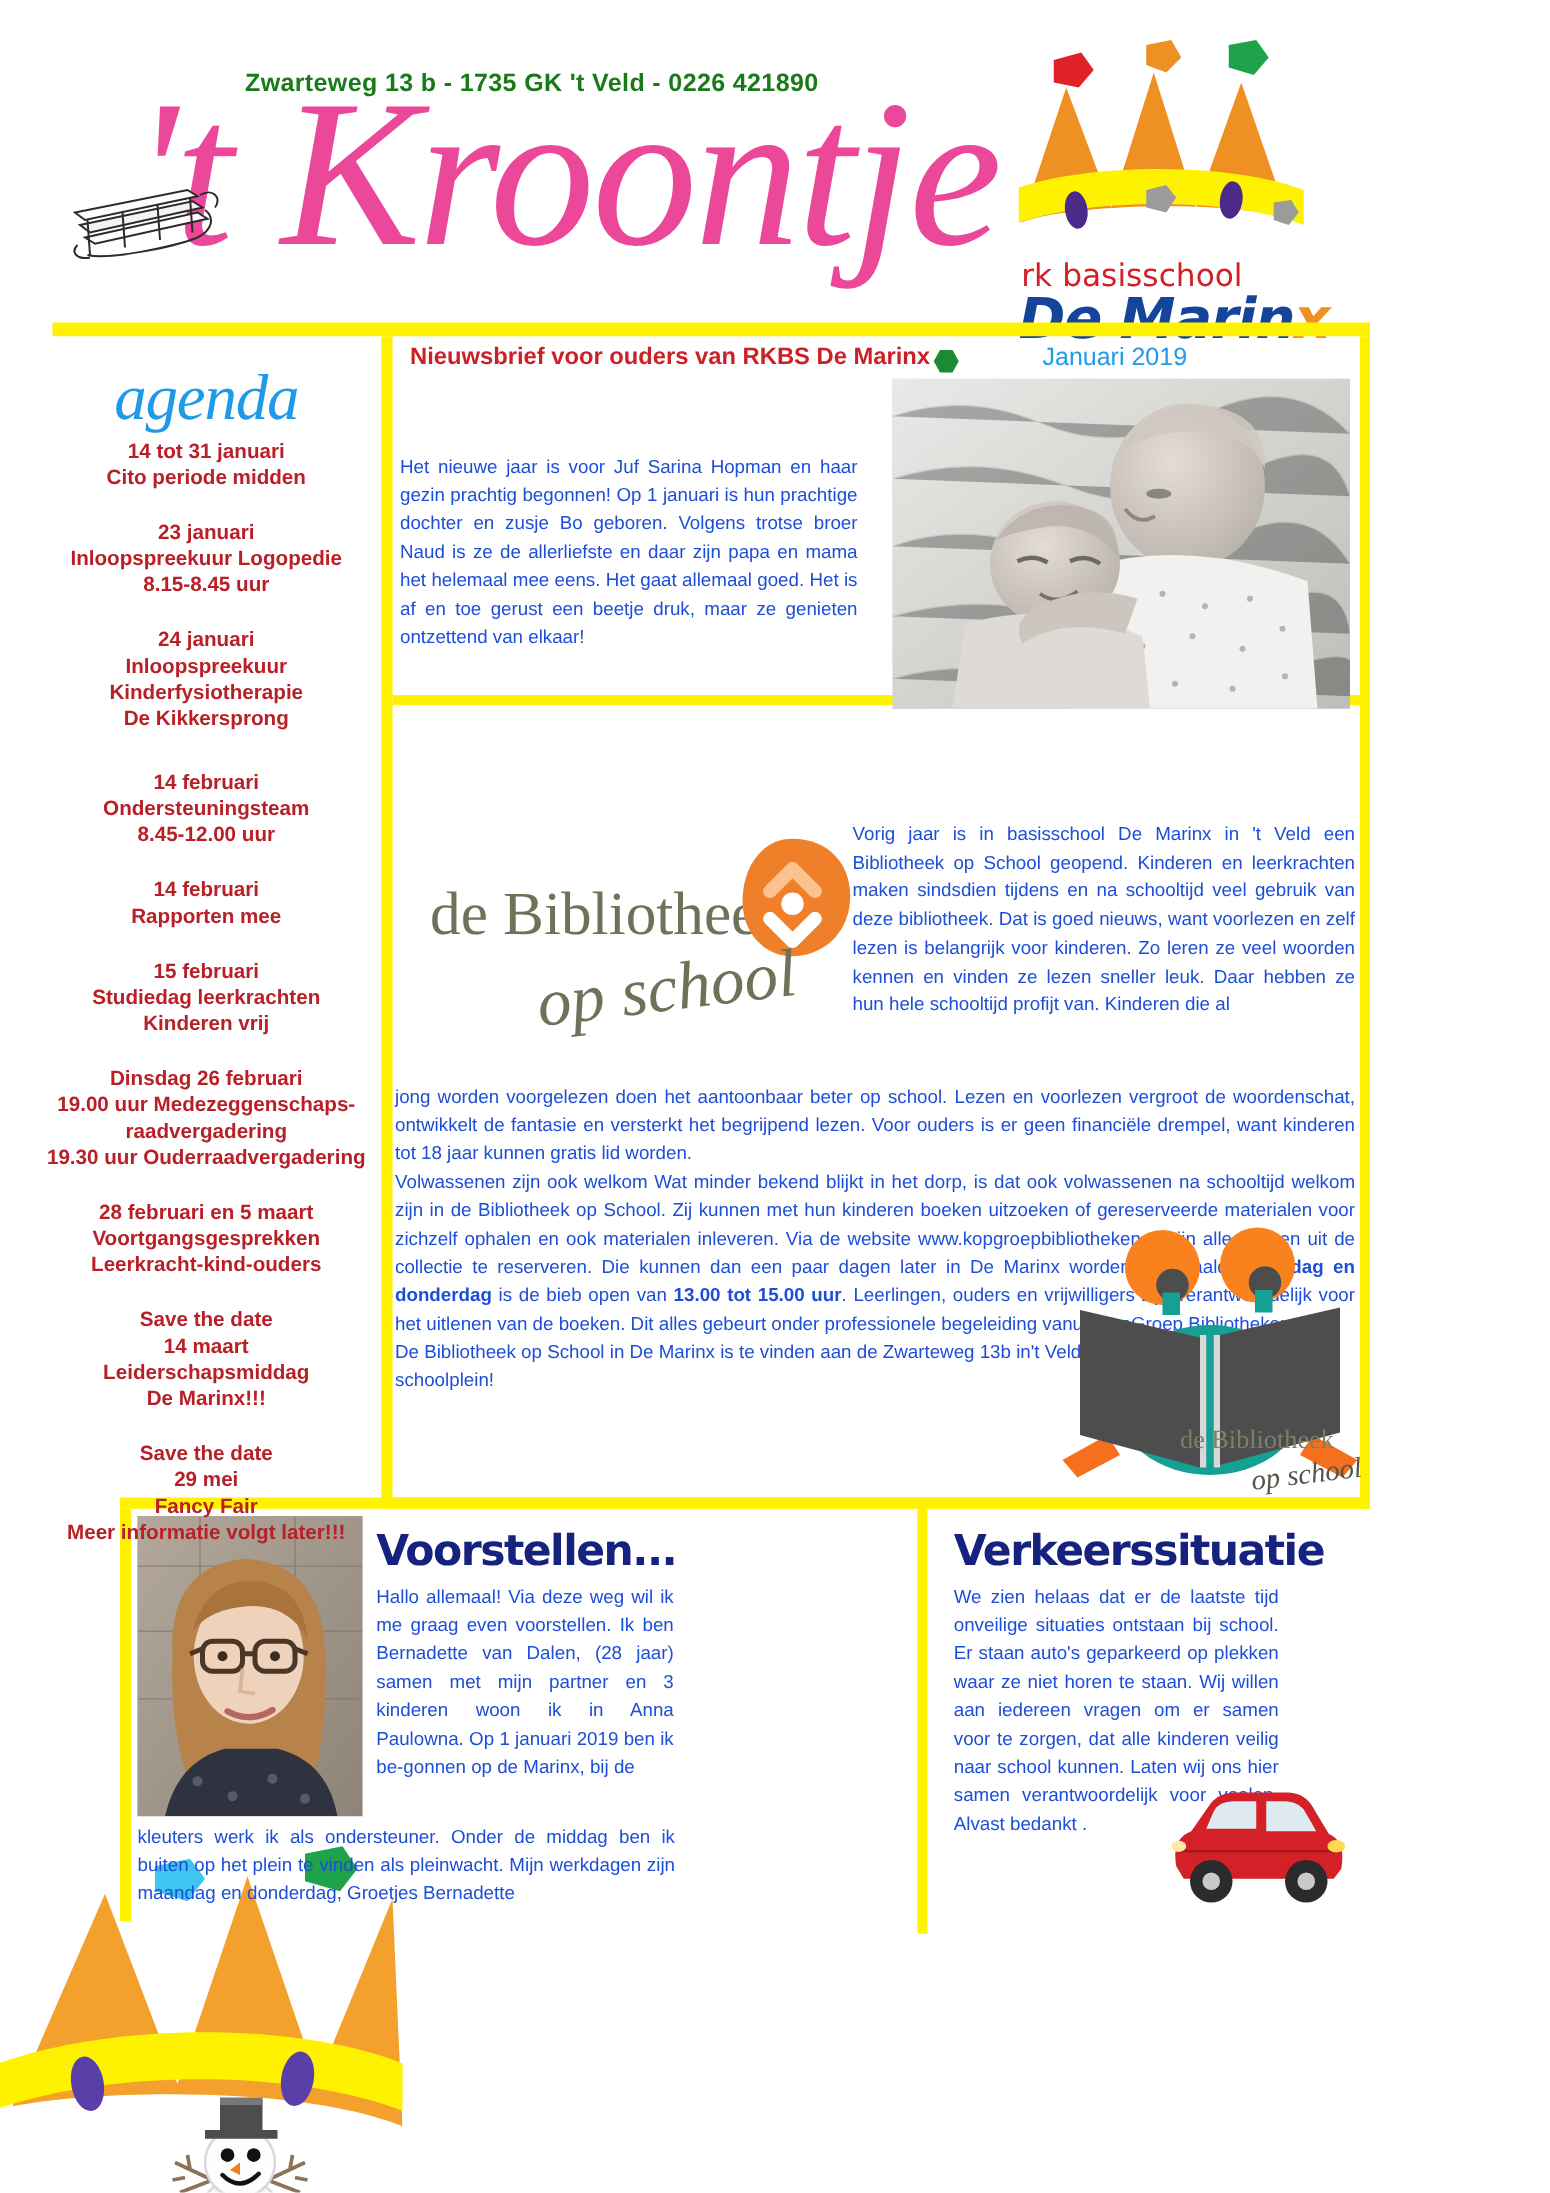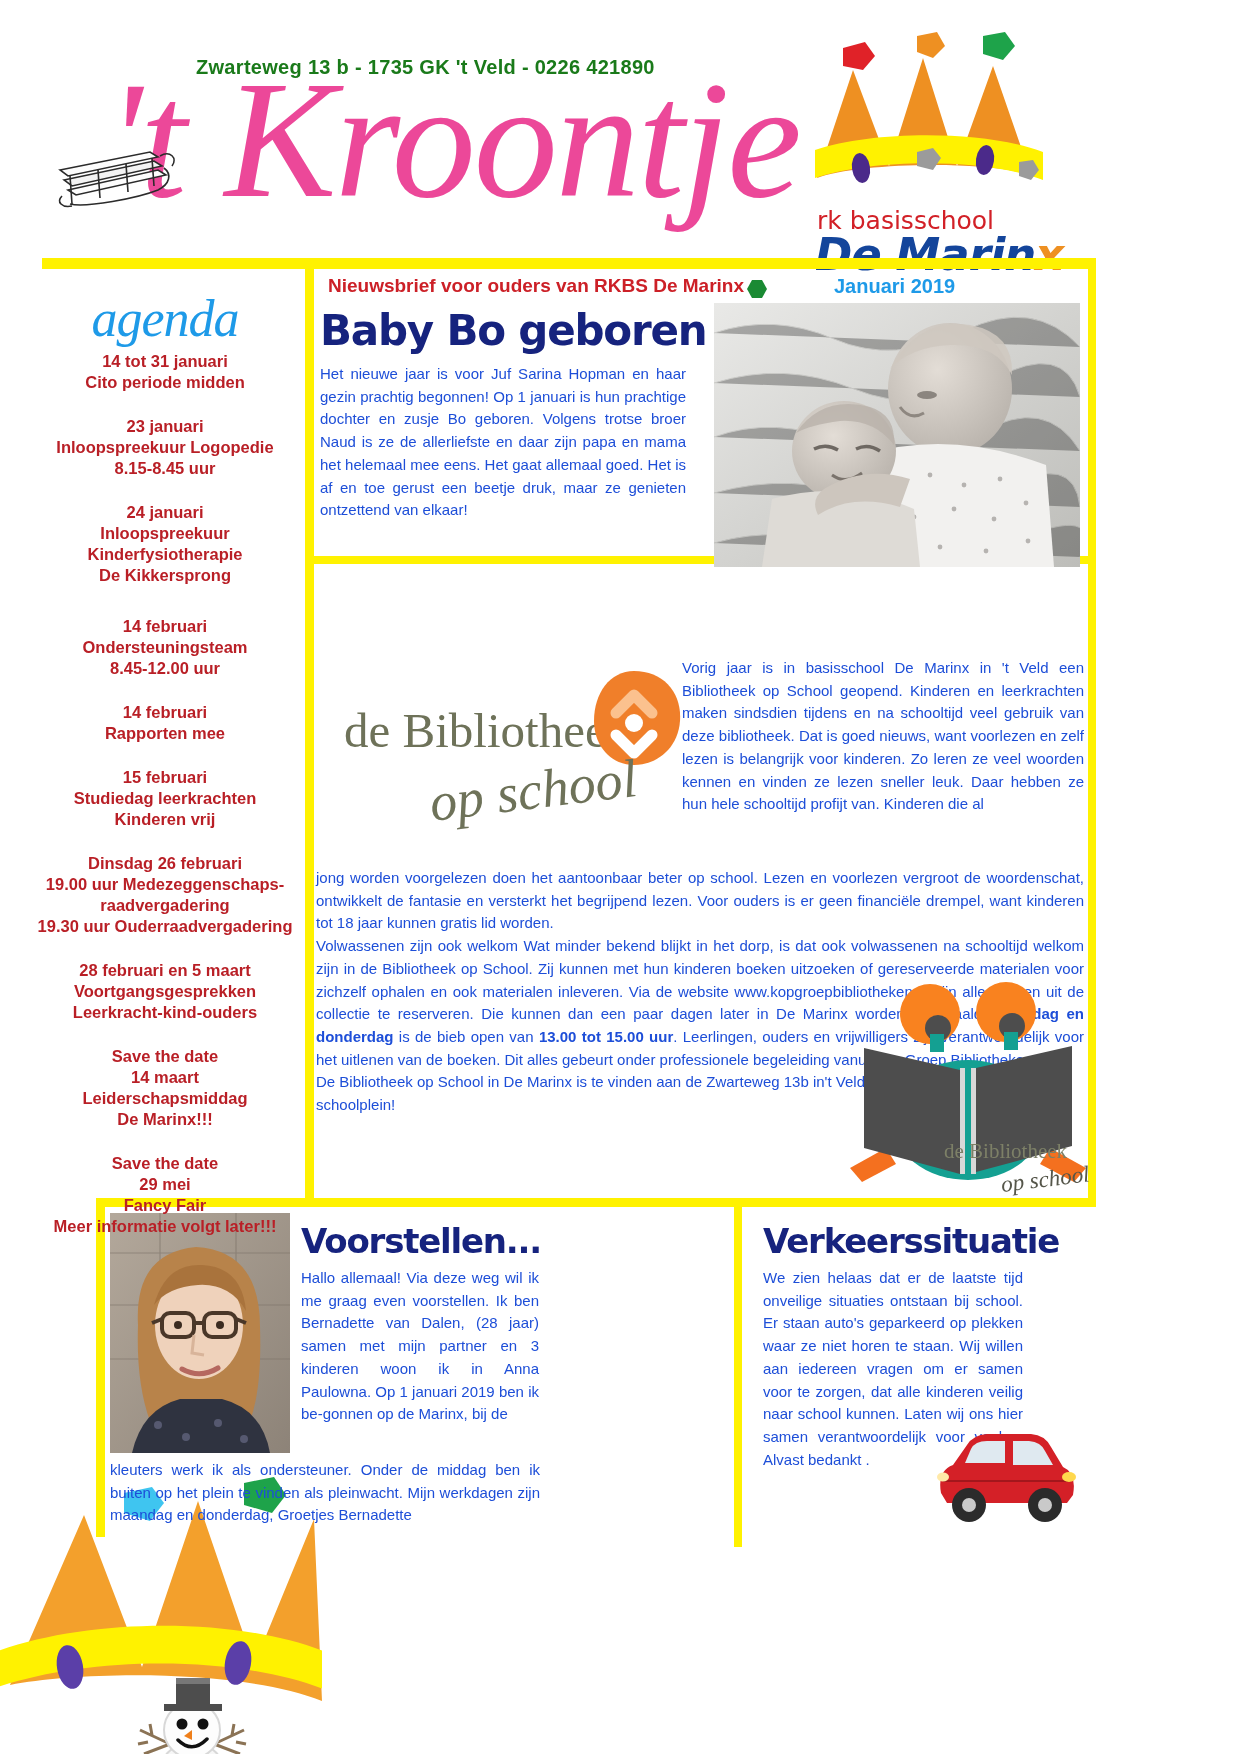--- a/index.html
+++ b/index.html
@@ -77,21 +77,21 @@
   .main{position:absolute;left:314px;top:269px;width:774px;}
 
   .ribbon{position:relative;height:36px;}
   .ribbon-left{
     position:absolute;left:14px;top:6px;
     font-size:19px;font-weight:bold;color:#cc2027;white-space:nowrap;
   }
   .hexbullet{position:absolute;left:432px;top:10px;}
   .ribbon-right{
     position:absolute;left:520px;top:6px;
-    font-size:20px;font-weight:bold;color:#1e9ae8;white-space:nowrap;
+    font-size:20px;font-weight:normal;color:#1e9ae8;white-space:nowrap;
   }
 
   .headline{
     font-family:"DejaVu Sans", sans-serif;
     color:#16237e;font-weight:bold;
     letter-spacing:-1.2px;
   }
   h1.headline{font-size:42px;margin:0;line-height:48px;}
   h2.headline{font-size:40px;margin:0;line-height:46px;}
   h3.headline{font-size:34px;margin:0;line-height:40px;}
@@ -278,21 +278,20 @@
 
     <div class="ribbon">
       <div class="ribbon-left">Nieuwsbrief voor ouders van RKBS De Marinx</div>
       <svg class="hexbullet" width="22" height="20" viewBox="0 0 22 20">
         <polygon points="6,1 16,1 21,10 16,19 6,19 1,10" fill="#1a8a33"></polygon>
       </svg>
       <div class="ribbon-right">Januari 2019</div>
     </div>
 
     <div class="sec-baby">
-      <h1 class="headline">Baby Bo geboren</h1>
       <div class="baby-text body-text">Het nieuwe jaar is voor Juf Sarina Hopman en haar gezin prachtig begonnen! Op 1 januari is hun prachtige dochter en zusje Bo geboren. Volgens trotse broer Naud is ze de allerliefste en daar zijn papa en mama het helemaal mee eens. Het gaat allemaal goed. Het is af en toe gerust een beetje druk, maar ze genieten ontzettend van elkaar!</div>
       <div class="baby-photo">
         <svg width="366" height="264" viewBox="0 0 366 264">
           <defs>
             <linearGradient id="bgq" x1="0" y1="0" x2="1" y2="1">
               <stop offset="0" stop-color="#e9e9e7"></stop>
                 <stop offset="1" stop-color="#bdbdb9"></stop>
             </linearGradient>
             <radialGradient id="sk" cx="0.4" cy="0.35" r="0.8">
               <stop offset="0" stop-color="#e3ddd6"></stop>

